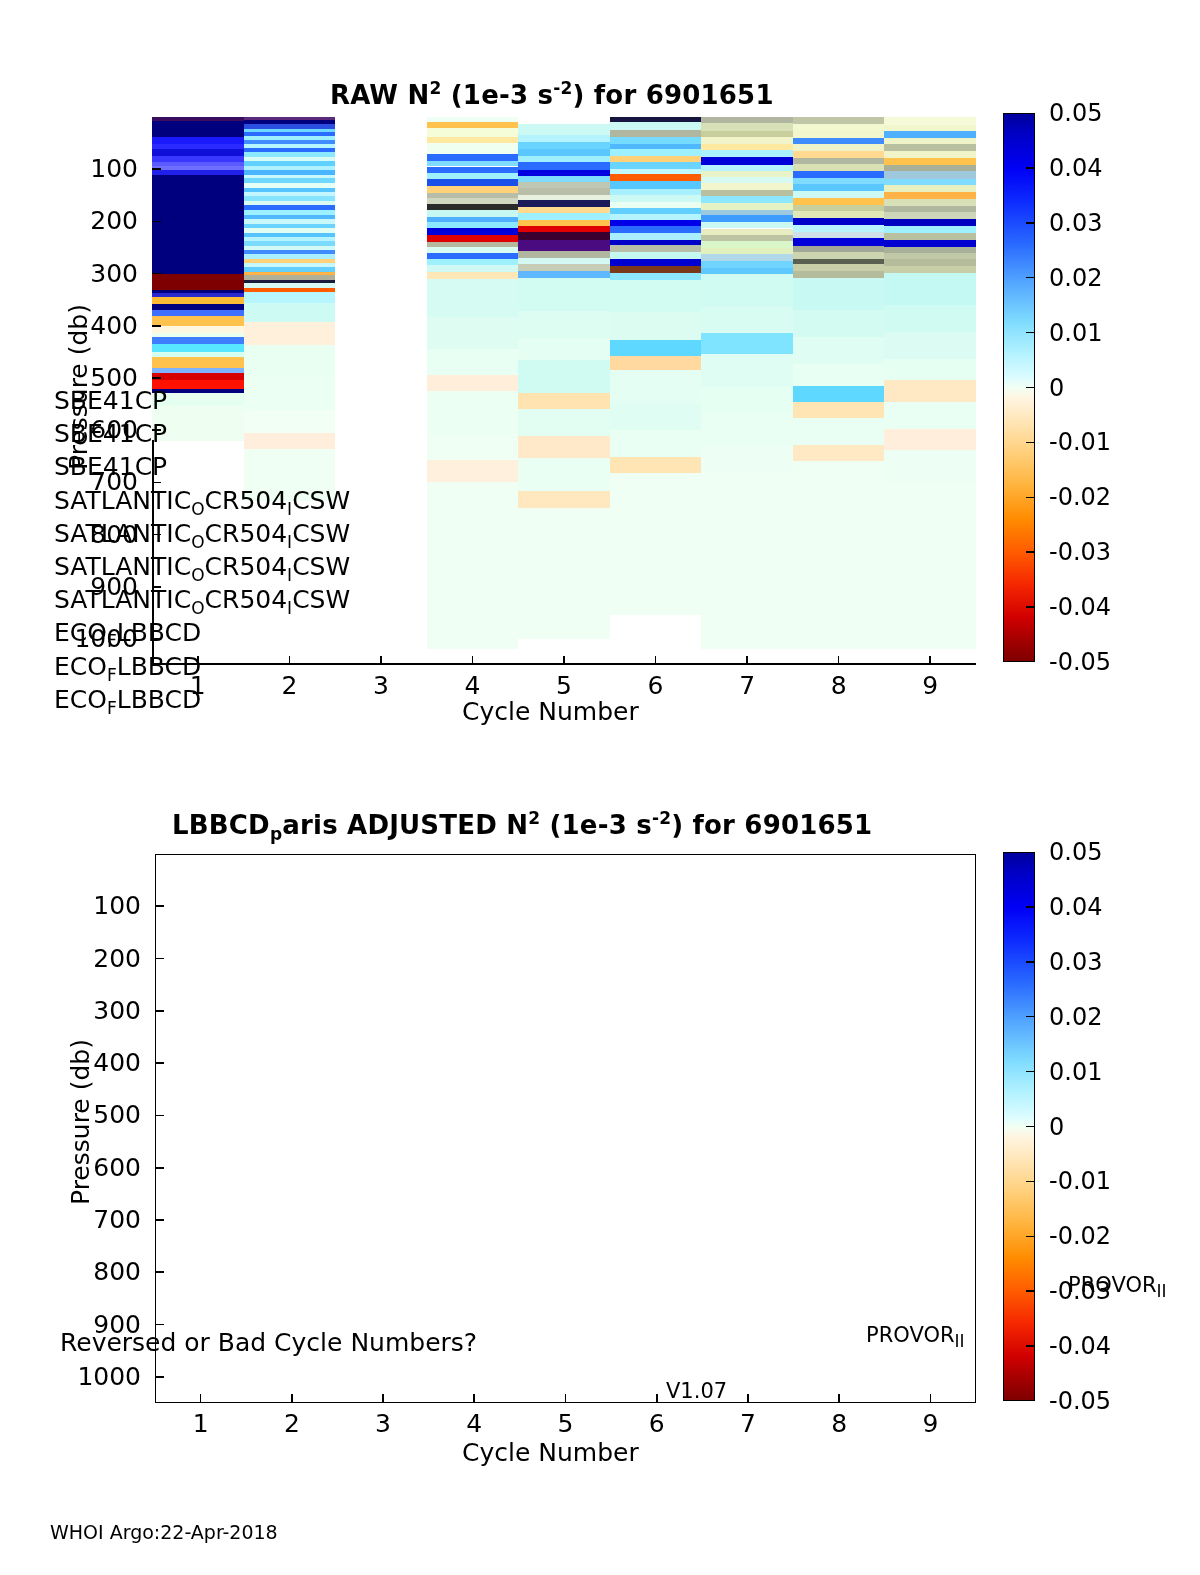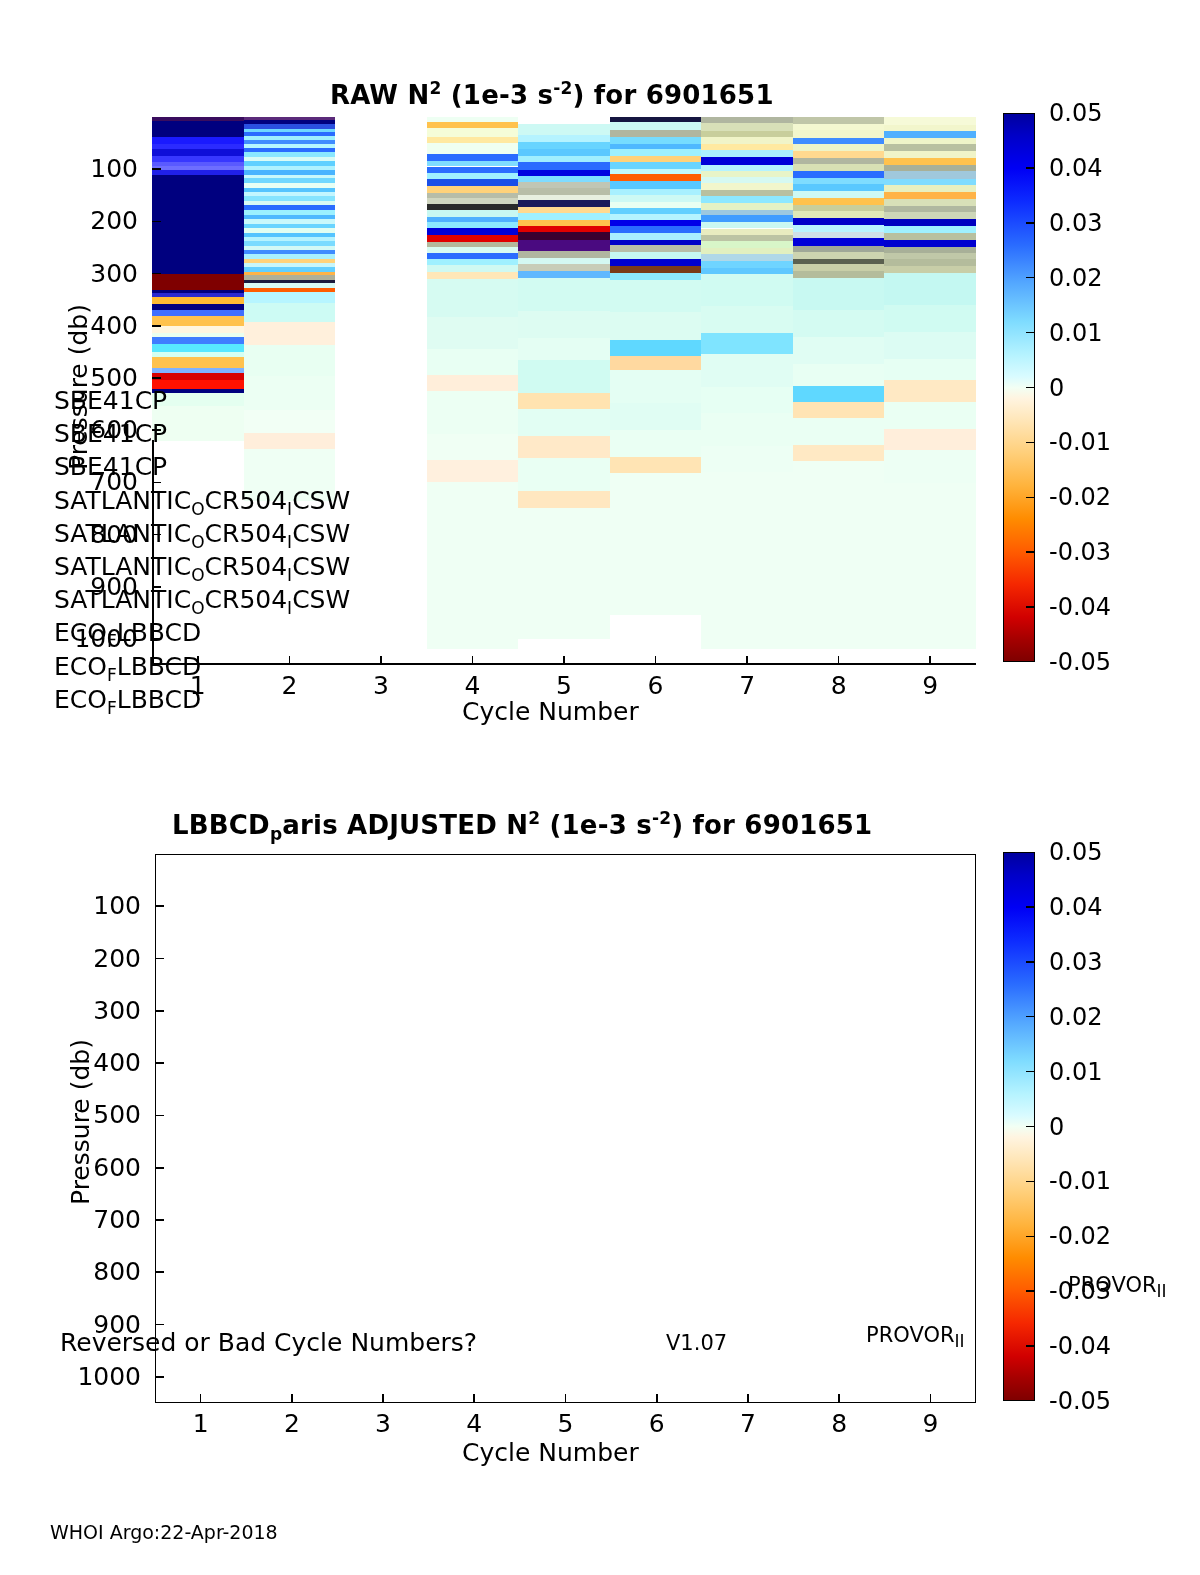--- a/index.html
+++ b/index.html
@@ -481,21 +481,21 @@
     <div class="abs tick-mark" style="left: 838.367px; top: 1394px; width: 1.6px; height: 9px;"></div>
     <div class="abs xtick-label nosel" style="left: 900.389px; top: 1411px; width: 60px;">9</div>
     <div class="abs tick-mark" style="left: 929.589px; top: 1394px; width: 1.6px; height: 9px;"></div>
   </div>
 
 <div class="abs ylabel-rot nosel" style="left:66px;top:1205px;">Pressure (db)</div>
 
 <div class="abs axis-name nosel" style="left:462px;top:1438px;">Cycle Number</div>
 
 <div class="abs overlay-txt nosel" style="left:60px;top:1330px;">Reversed or Bad Cycle Numbers?</div>
-<div class="abs overlay-sm nosel" style="left:666px;top:1333px;">V1.07</div>
+<div class="abs overlay-sm nosel" style="left:666px;top:1381px;">V1.07</div>
 <div class="abs overlay-sm nosel" style="left:866px;top:1325px;">
   <span>PROVOR</span><span class="sub-s">II</span>
 </div>
 <div class="abs overlay-sm nosel" style="left:1068px;top:1275px;">
   <span>PROVOR</span><span class="sub-s">II</span>
 </div>
 
 <div class="abs cbar" style="left:1003px;top:852px;width:32px;height:549px;"></div>
 <div class="abs" id="bot-cbar-ticks">
     <div class="abs cbar-tick-label nosel" style="left: 1049px; top: 840px;">0.05</div>

